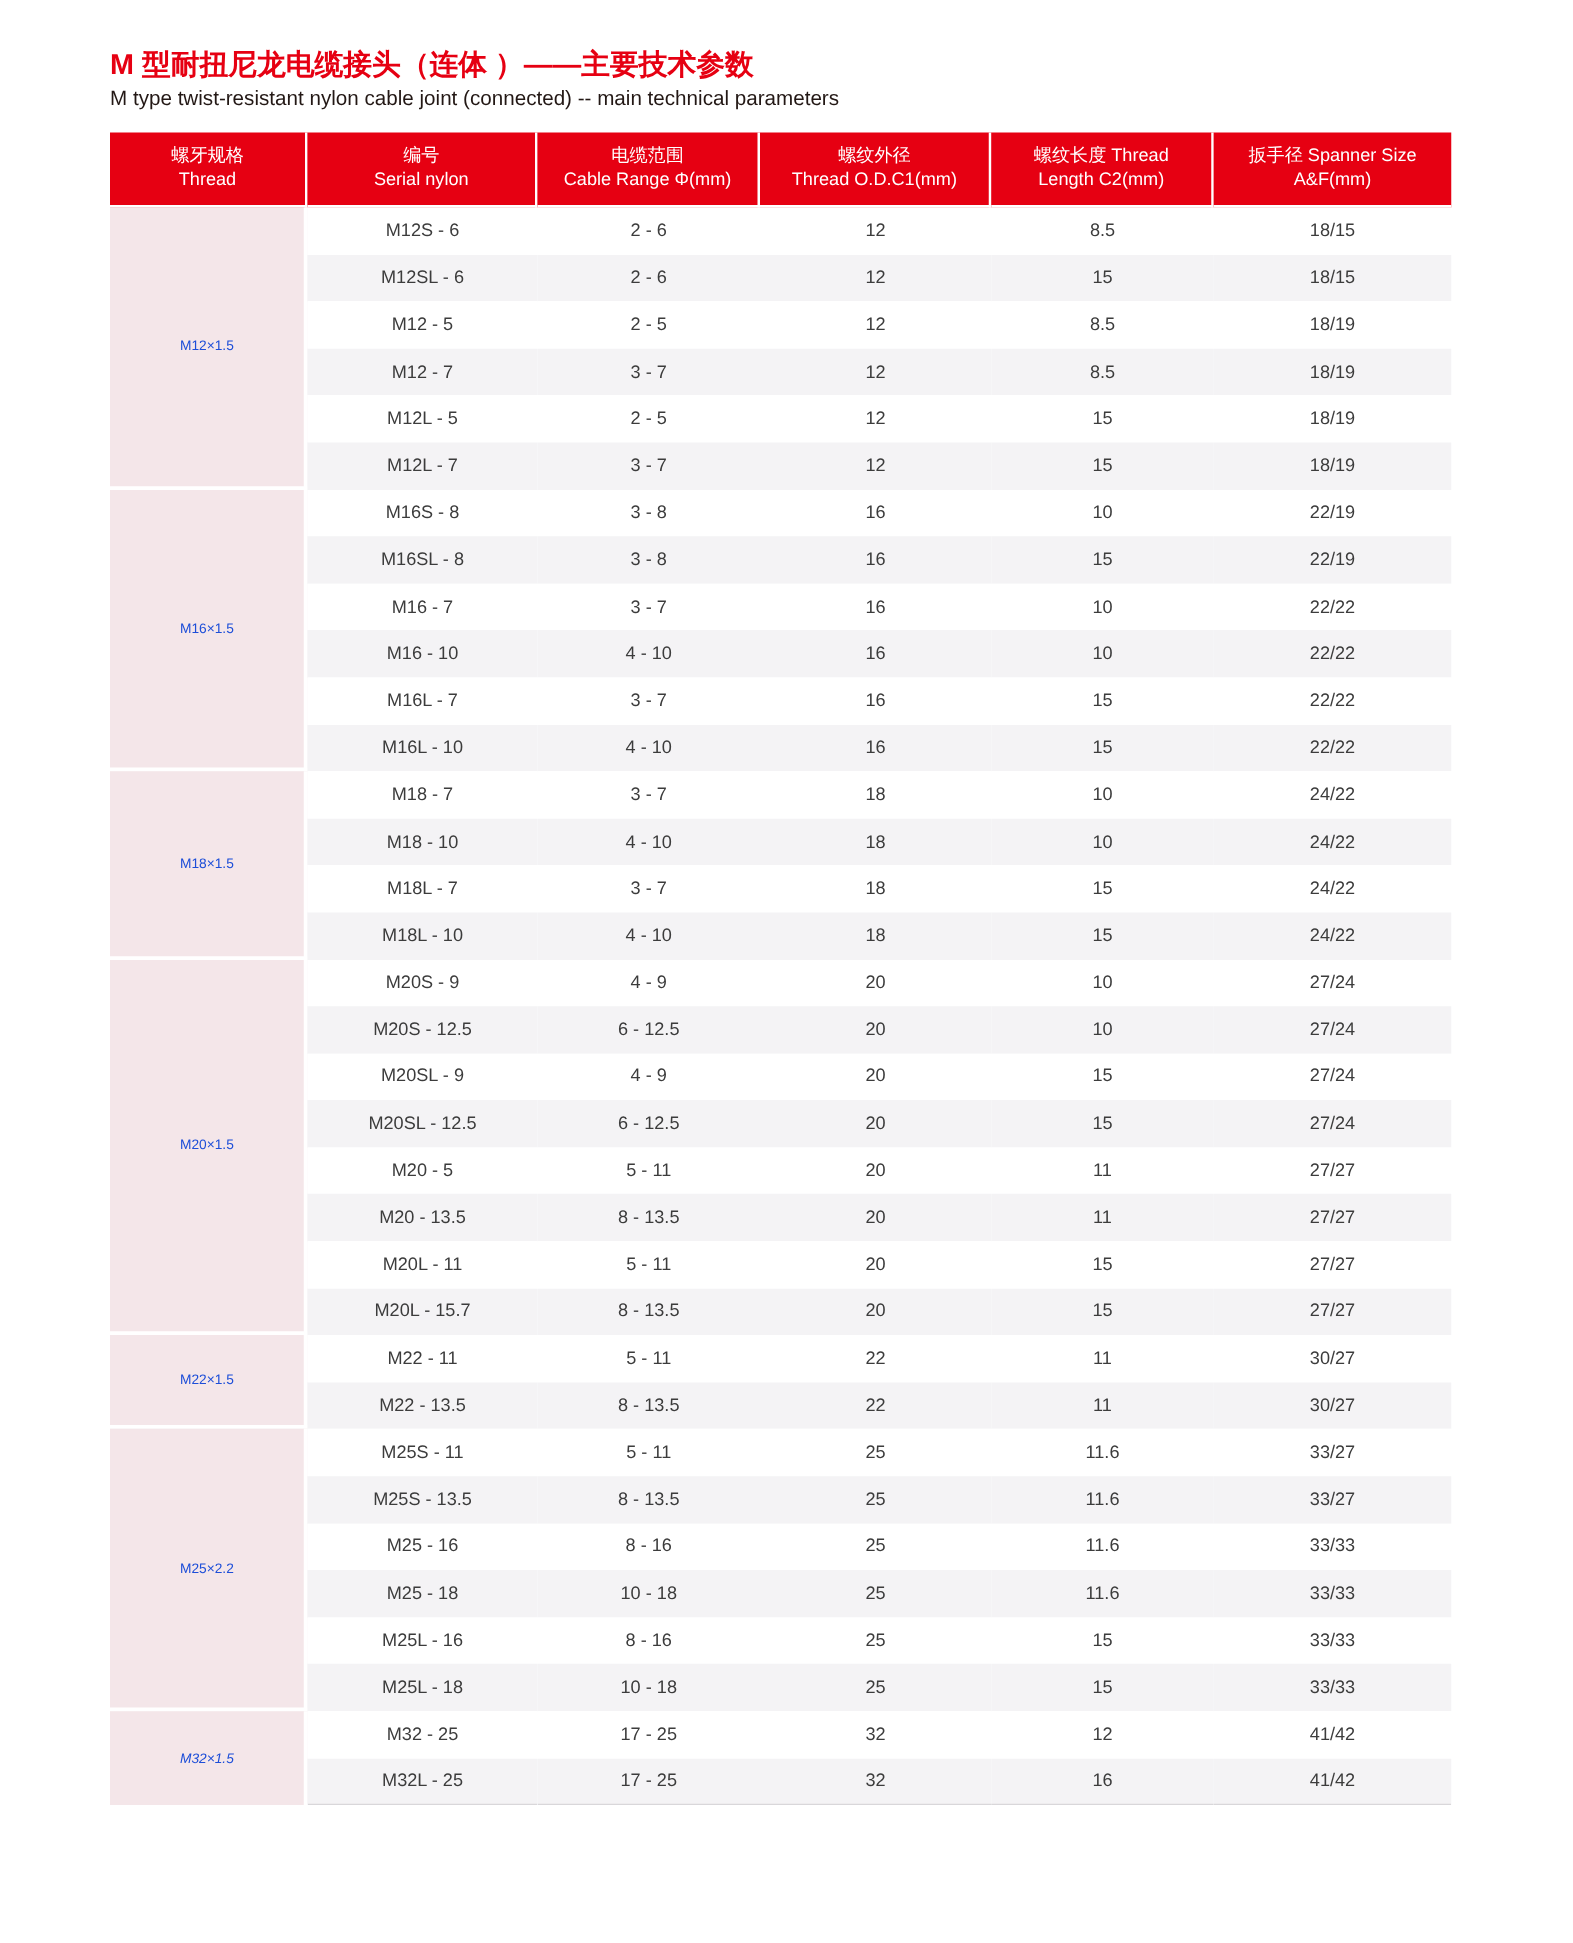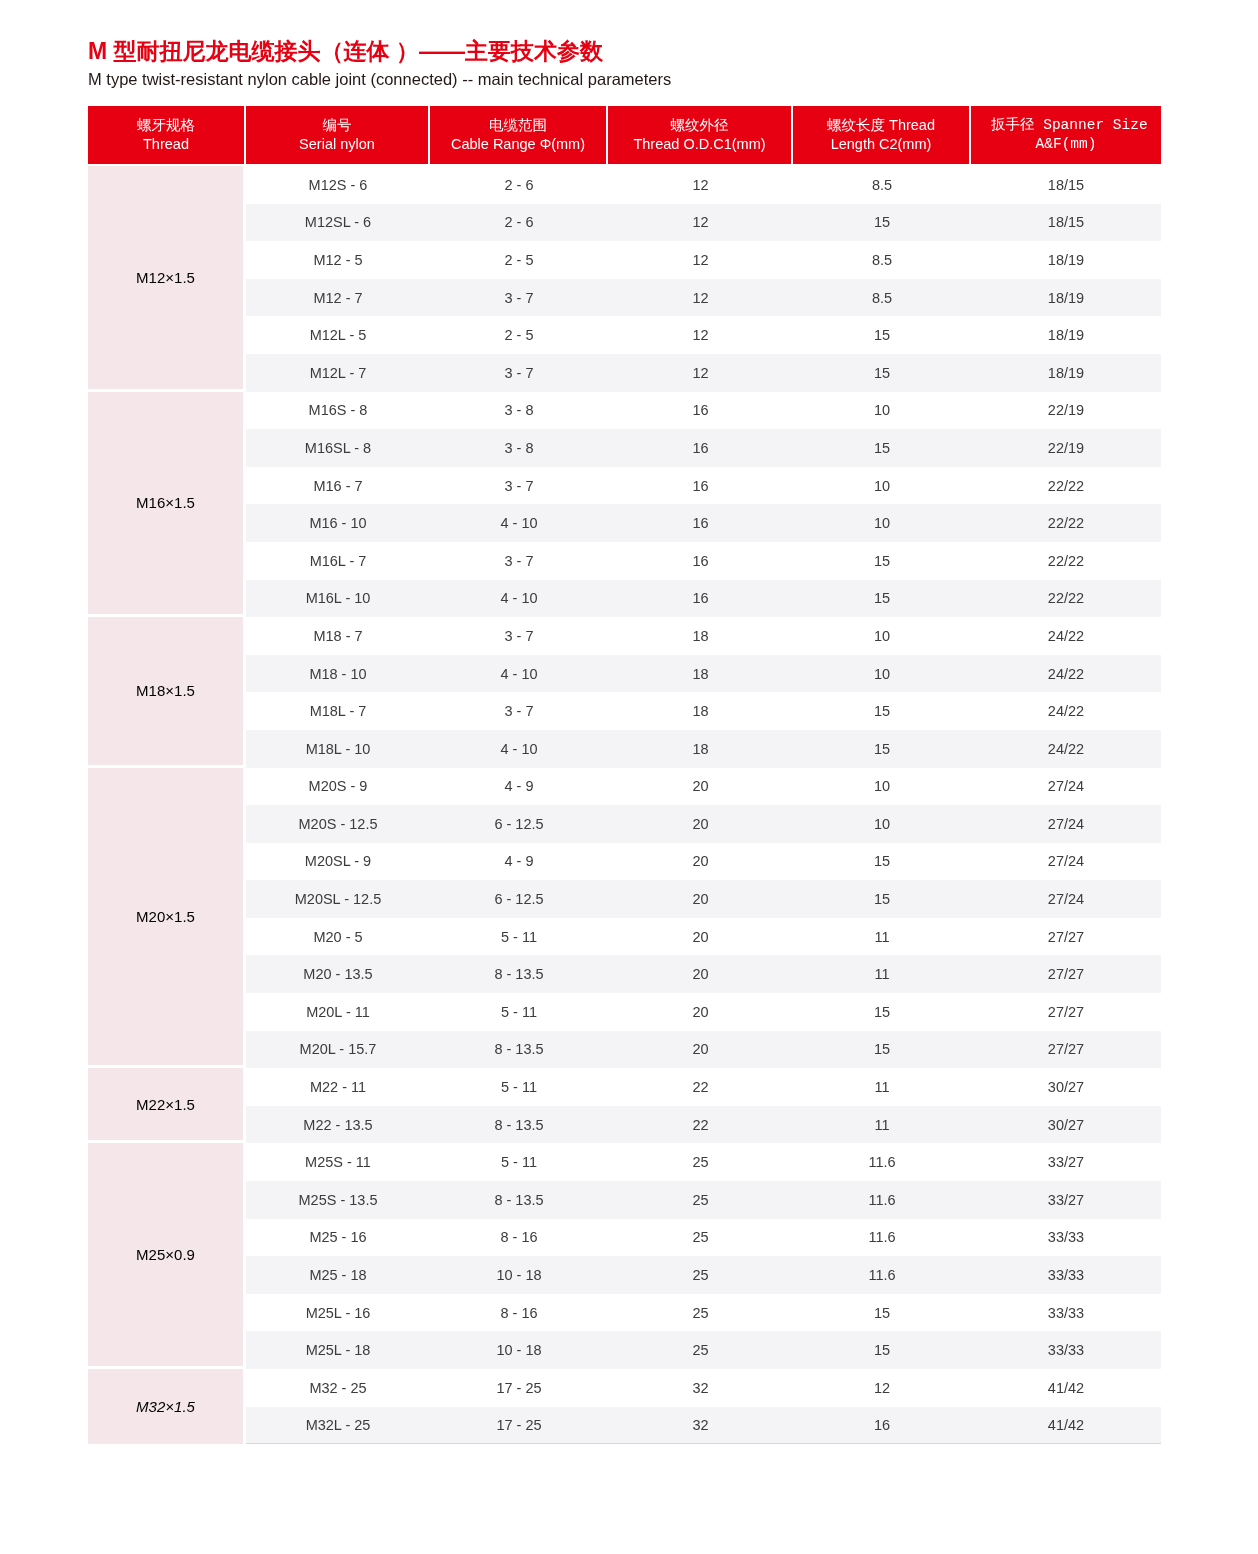--- a/index.html
+++ b/index.html
@@ -65,42 +65,42 @@
     font-weight: normal;
     line-height: 19px;
     height: 50px;
     padding: 4px 20px;
     text-align: center;
     vertical-align: middle;
     border-right: 2px solid #ffffff;
     border-bottom: 2px solid #ffffff;
     white-space: nowrap;
   }
-  thead th:last-child { border-right: none; font-family: Liberation Mono, monospace; }
+  thead th:last-child { border-right: none; }
   thead th .cn { display: block; }
   thead th .en { display: block; }
 
   
   tbody td {
     height: 37.6px;
     padding: 0 6px;
     text-align: center;
     vertical-align: middle;
     font-size: 14.5px;
     color: #3c3c3c;
     white-space: nowrap;
   }
 
   tbody tr.odd td.data  { background: #ffffff; }
   tbody tr.even td.data { background: #f4f3f5; }
 
   td.group {
     background: #f4e6e9;
-    color: #000000;
-    font-size: 15px;
+    color: #1d4ed8;
+    font-size: 11px;
     border-bottom: 3px solid #ffffff;
     border-right: 3px solid #ffffff;
   }
   td.group.last-group { border-bottom: none; font-style: italic; }
 
   tbody tr:last-child td.data { box-shadow: inset 0 -1px 0 #d9d7da; }
   tbody tr:last-child td.group { box-shadow: none; }
 </style>
 </head>
 <body>
@@ -330,21 +330,21 @@
           <td class="data">30/27</td>
         </tr>
         <tr class="even">
           <td class="data">M22 - 13.5</td>
           <td class="data">8 - 13.5</td>
           <td class="data">22</td>
           <td class="data">11</td>
           <td class="data">30/27</td>
         </tr>
         <tr class="odd">
-          <td class="group" rowspan="6">M25×0.9</td>
+          <td class="group" rowspan="6">M25×2.2</td>
           <td class="data">M25S - 11</td>
           <td class="data">5 - 11</td>
           <td class="data">25</td>
           <td class="data">11.6</td>
           <td class="data">33/27</td>
         </tr>
         <tr class="even">
           <td class="data">M25S - 13.5</td>
           <td class="data">8 - 13.5</td>
           <td class="data">25</td>

